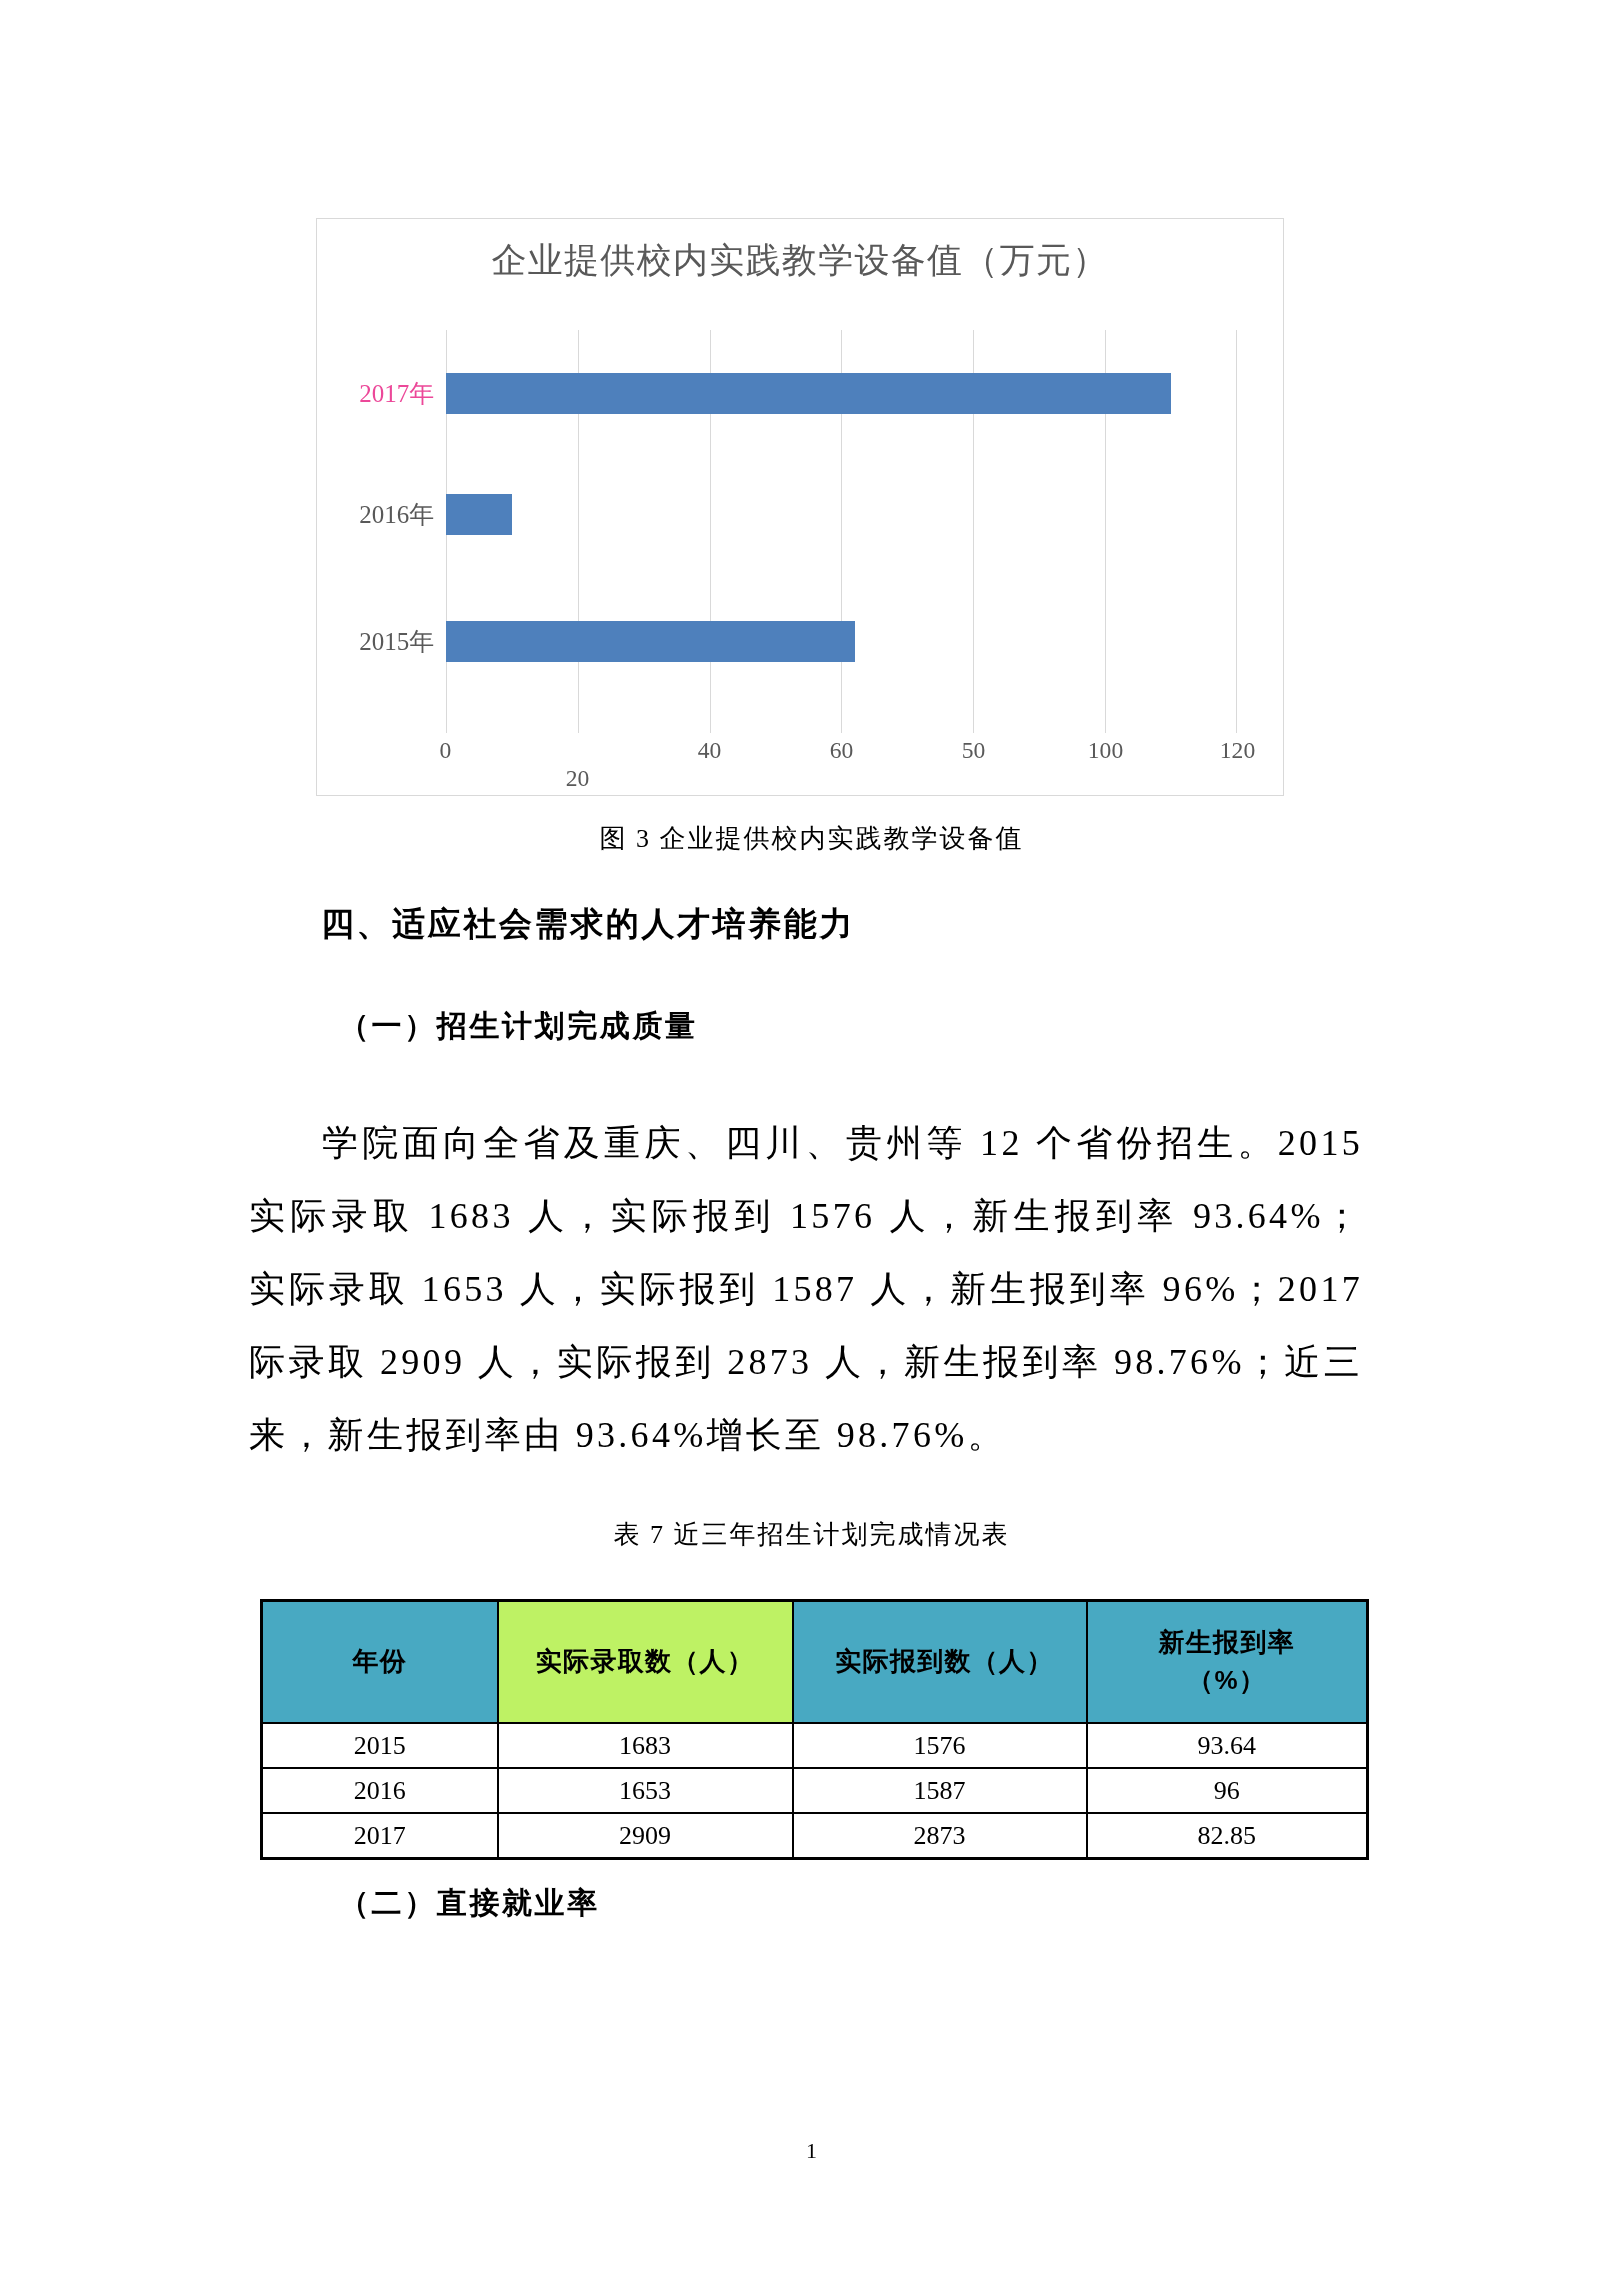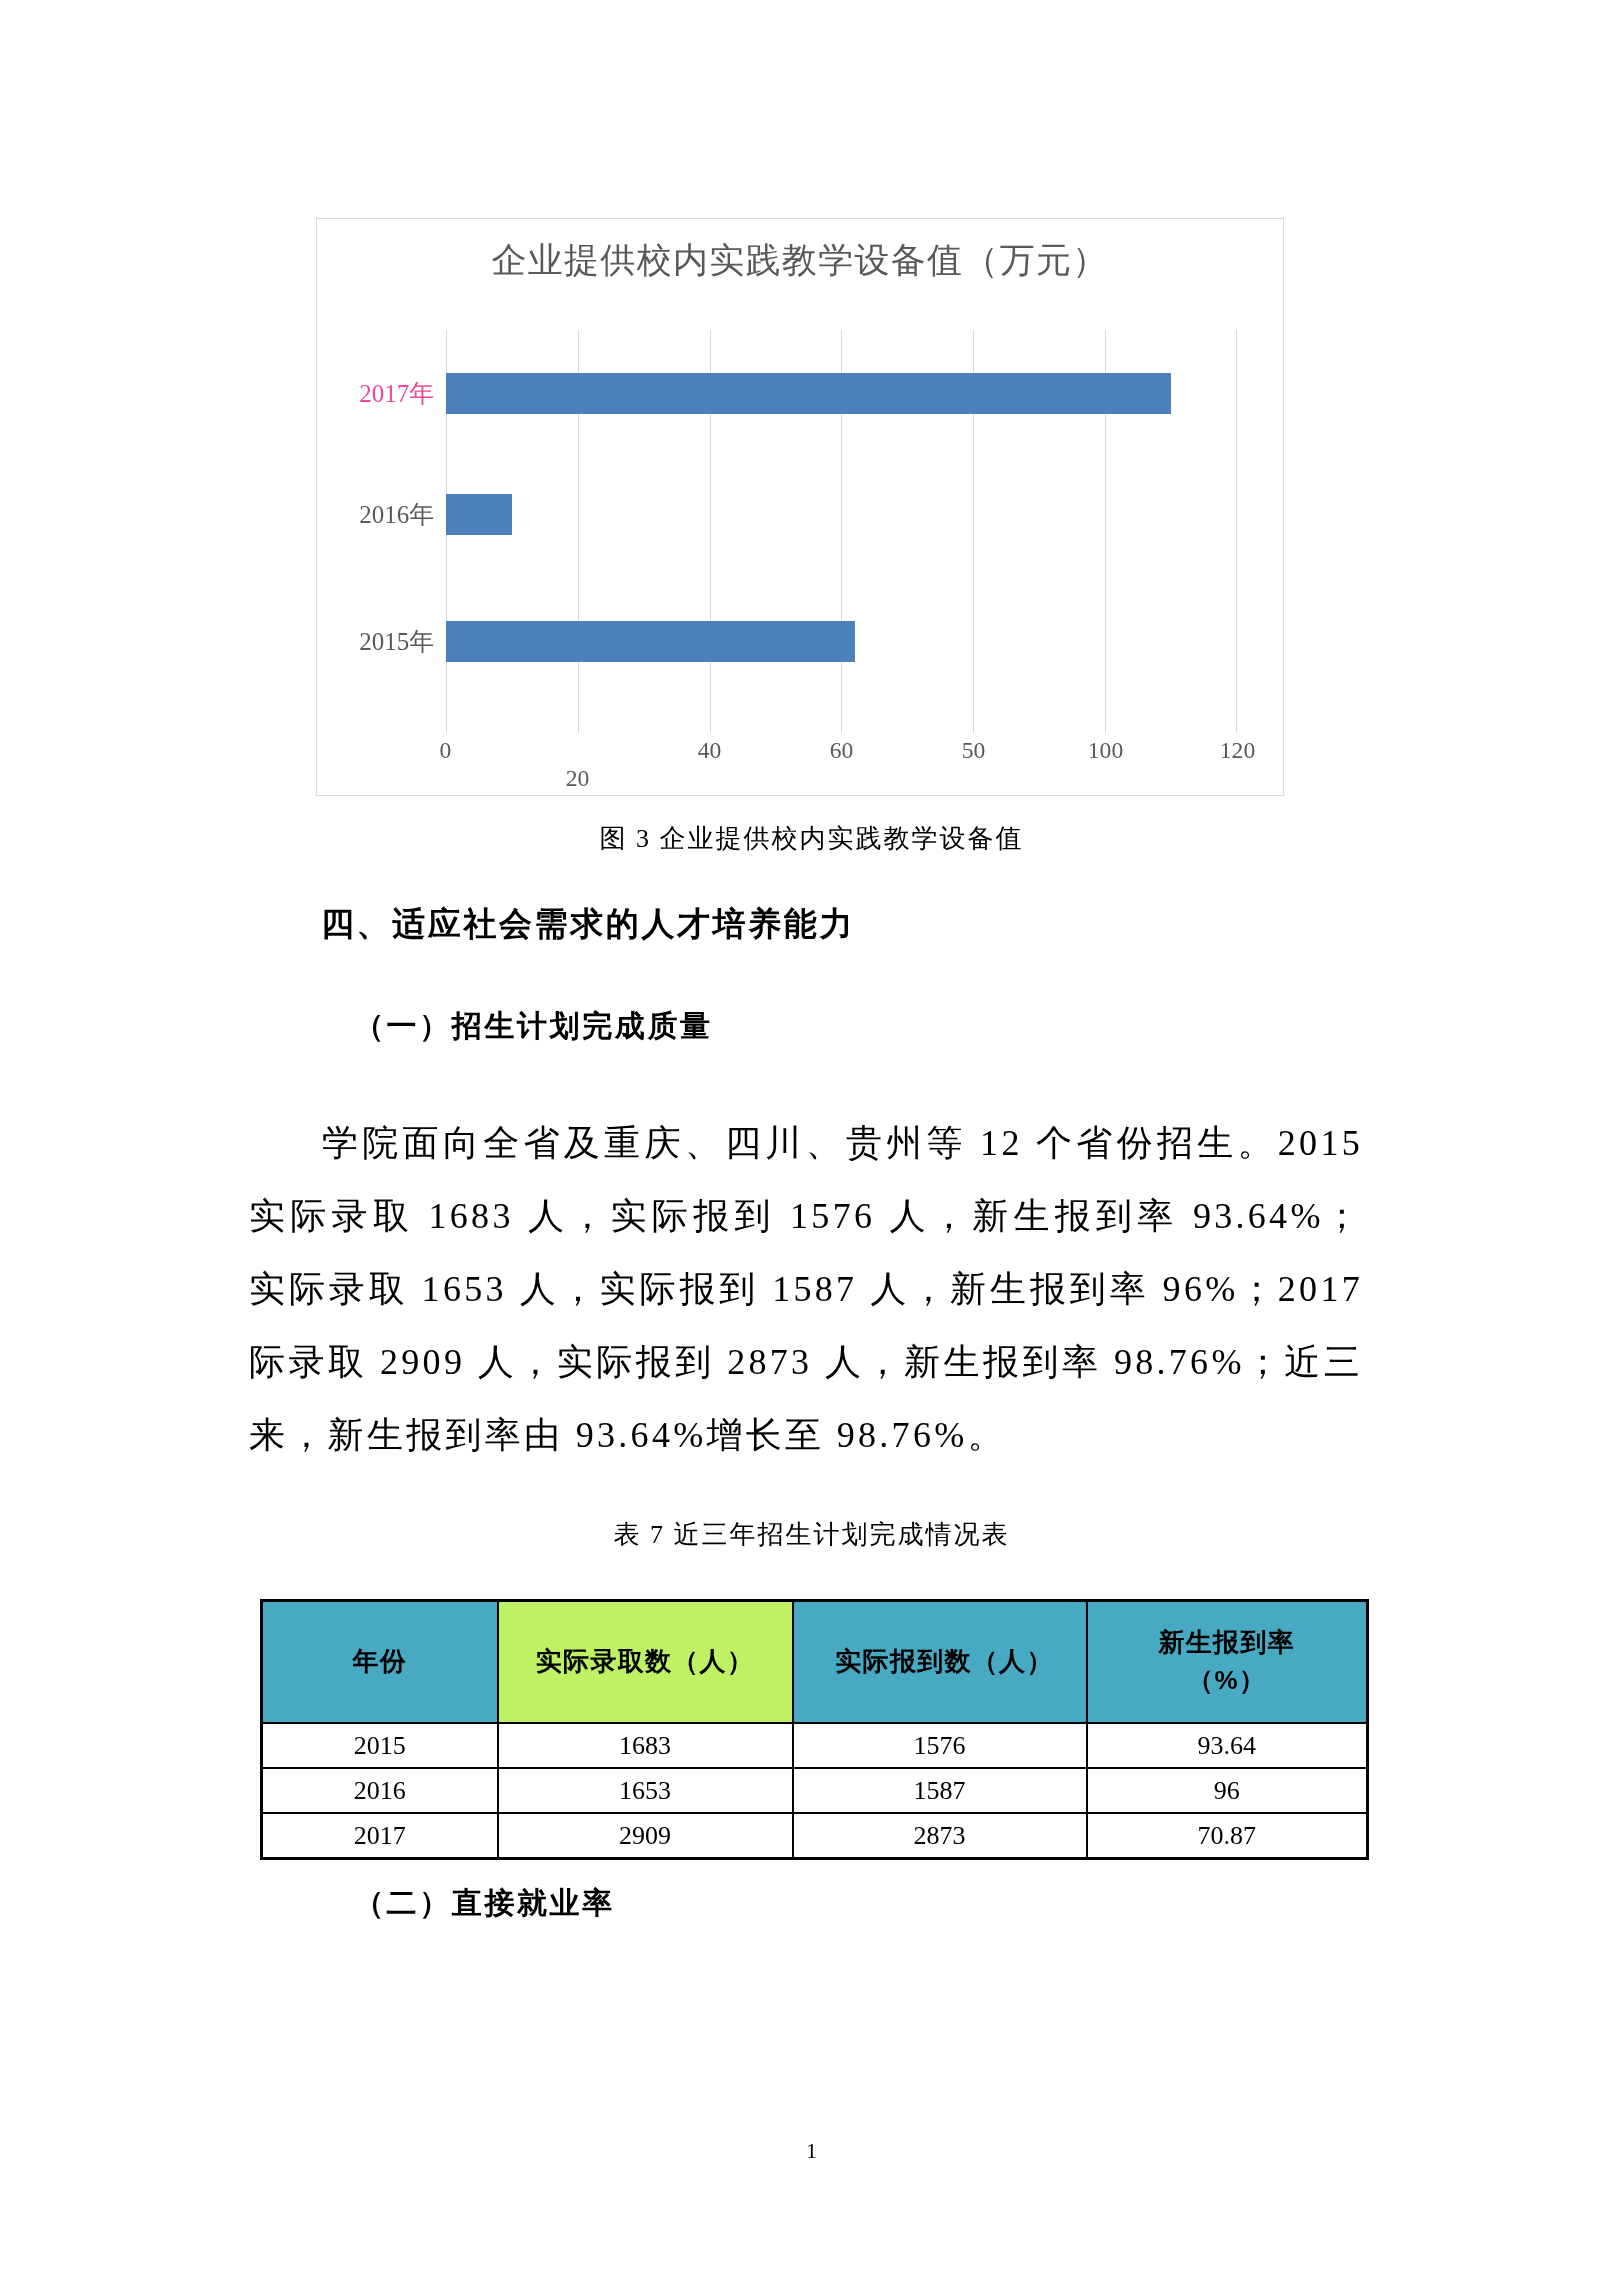--- a/index.html
+++ b/index.html
@@ -19,21 +19,21 @@
   .bar{position:absolute;left:129px;top:0;height:41px;background:#4e80bc;}
   .tick-row{position:absolute;left:96px;top:518px;width:857px;display:flex;
             justify-content:space-between;}
   .tick{width:65px;text-align:center;font-size:23.6px;color:#595959;}
 
   
   .fig-caption{position:absolute;left:0;top:821px;width:100%;text-align:center;
                font-size:26px;letter-spacing:2px;}
   .h1{position:absolute;left:321px;top:902px;font-size:33px;font-weight:bold;
       font-family:"Liberation Sans","DejaVu Sans",sans-serif;letter-spacing:2.6px;}
-  .h2{position:absolute;left:354px;font-size:30px;font-weight:bold;
+  .h2{position:absolute;left:339px;font-size:30px;font-weight:bold;
       font-family:"Liberation Serif","DejaVu Serif",serif;letter-spacing:2.6px;}
   .h2-1{top:1006px;}
   .h2-2{top:1883px;}
 
   
   .para{position:absolute;left:249px;top:1107px;width:1114px;font-size:36px;
         line-height:73px;letter-spacing:3.3px;}
   .para .line{height:73px;white-space:nowrap;}
   .para .jline{text-align:justify;text-align-last:justify;white-space:normal;
                overflow:hidden;}
@@ -135,21 +135,21 @@
     <tr>
       <td>2016</td>
       <td>1653</td>
       <td>1587</td>
       <td>96</td>
     </tr>
     <tr>
       <td>2017</td>
       <td>2909</td>
       <td>2873</td>
-      <td>70.87</td>
+      <td>82.85</td>
     </tr>
   </tbody>
     </table>
 
   <div class="h2 h2-2">（二）直接就业率</div>
 
   <div class="page-num">1</div>
 </div>
 
 

